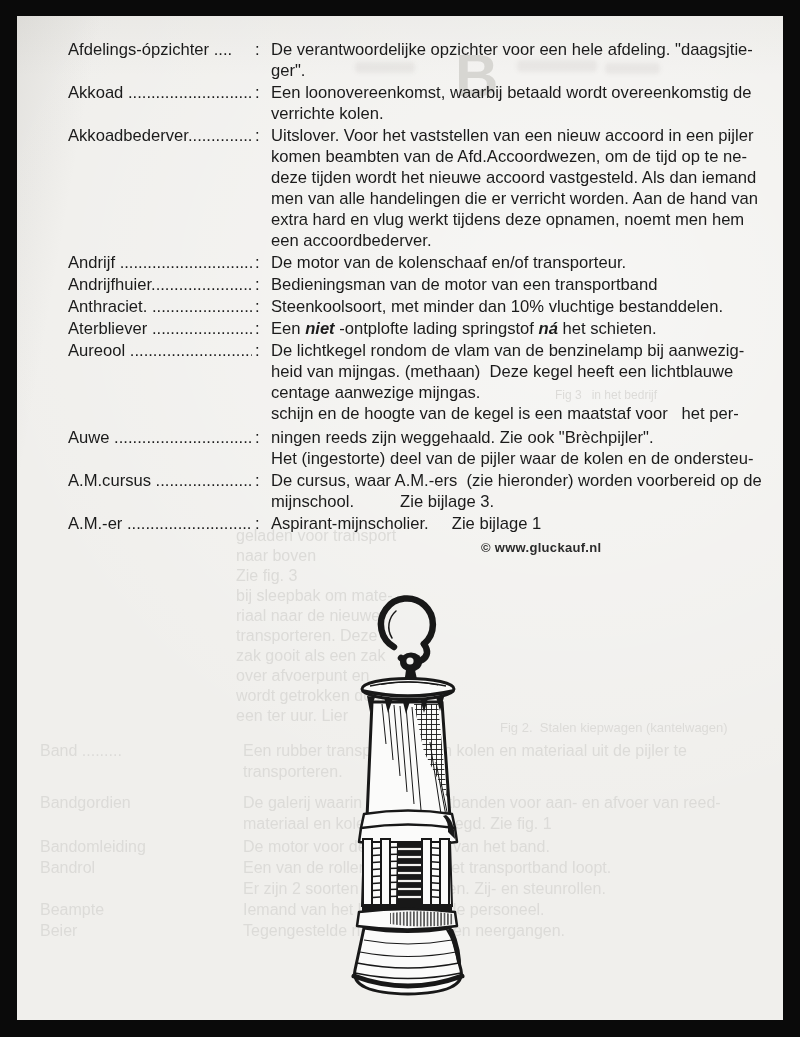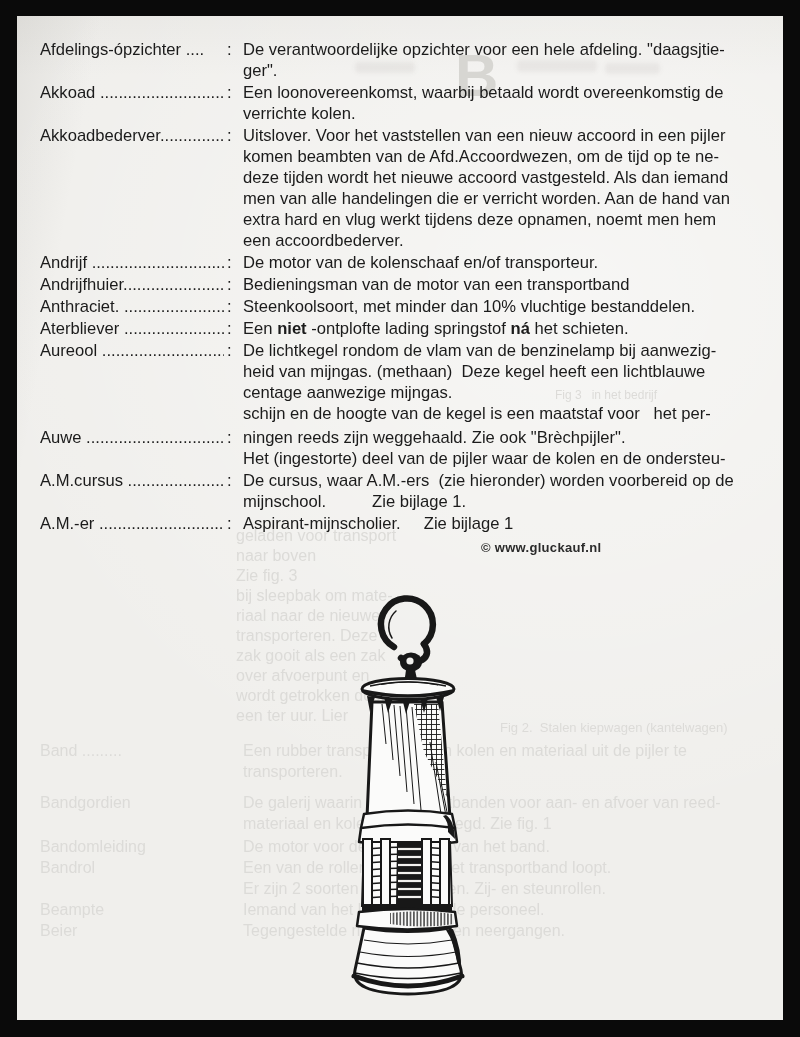--- a/index.html
+++ b/index.html
@@ -11,28 +11,28 @@
            linear-gradient(100deg, rgba(110,108,100,0.10), rgba(110,108,100,0) 9%),
            linear-gradient(rgba(110,108,100,0.05), rgba(110,108,100,0) 6%);}
   
   .ghost-layer{position:absolute;inset:0;color:#dcdbd8;pointer-events:none;}
   .gblock{position:absolute;white-space:pre;}
   .gblock.dark{color:#d7d6d2;}
   .smudge{position:absolute;background:rgba(60,58,52,0.06);filter:blur(2px);border-radius:4px;}
   
   .glossary{position:absolute;left:23px;top:23px;width:732px;overflow:hidden;
             color:#1b1b1b;font-size:16.6px;line-height:21px;}
-  .entry{display:flex;margin-bottom:1px;}
+  .entry{display:flex;margin-bottom:1px;margin-left:28px;}
   .entry.gap{margin-top:3px;}
   .term{flex:0 0 203px;position:relative;}
   .ttext{display:inline-block;max-width:184px;overflow:hidden;white-space:pre;vertical-align:top;}
   .colon{position:absolute;left:187px;top:0;}
   .def{flex:1;min-width:0;}
   .def-line{white-space:pre;}
-  .bi{font-weight:bold;}
+  .bi{font-weight:bold;font-style:italic;}
   .watermark{position:absolute;left:464px;top:524px;font-size:13px;font-weight:bold;
              color:#2b2b2b;letter-spacing:0.3px;}
   .lamp{position:absolute;left:317px;top:576px;width:150px;height:415px;}
 </style>
 </head>
 <body>
 
 <div class="screen">
   <div class="paper">
 
@@ -115,21 +115,21 @@
           <div class="term"><span class="ttext">Auwe .................................</span><span class="colon">:</span></div>
           <div class="def">
             <div class="def-line">ningen reeds zijn weggehaald. Zie ook "Brèchpijler".</div>
             <div class="def-line">Het (ingestorte) deel van de pijler waar de kolen en de ondersteu-</div>
           </div>
         </div>
         <div class="entry">
           <div class="term"><span class="ttext">A.M.cursus ..........................</span><span class="colon">:</span></div>
           <div class="def">
             <div class="def-line">De cursus, waar A.M.-ers  (zie hieronder) worden voorbereid op de</div>
-            <div class="def-line">mijnschool.          Zie bijlage 1.</div>
+            <div class="def-line">mijnschool.          Zie bijlage 3.</div>
           </div>
         </div>
         <div class="entry">
           <div class="term"><span class="ttext">A.M.-er ................................</span><span class="colon">:</span></div>
           <div class="def">
             <div class="def-line">Aspirant-mijnscholier.     Zie bijlage 1</div>
           </div>
         </div>
       </div>
 

